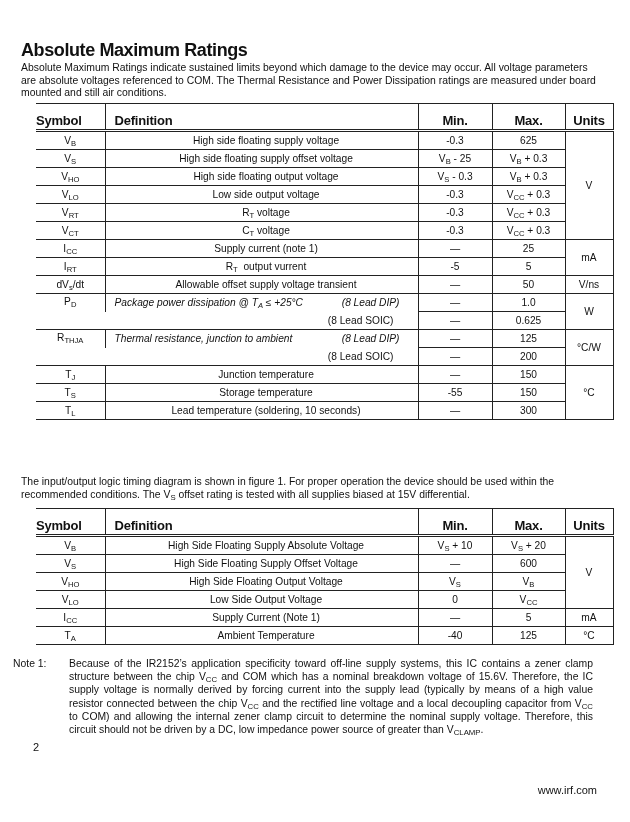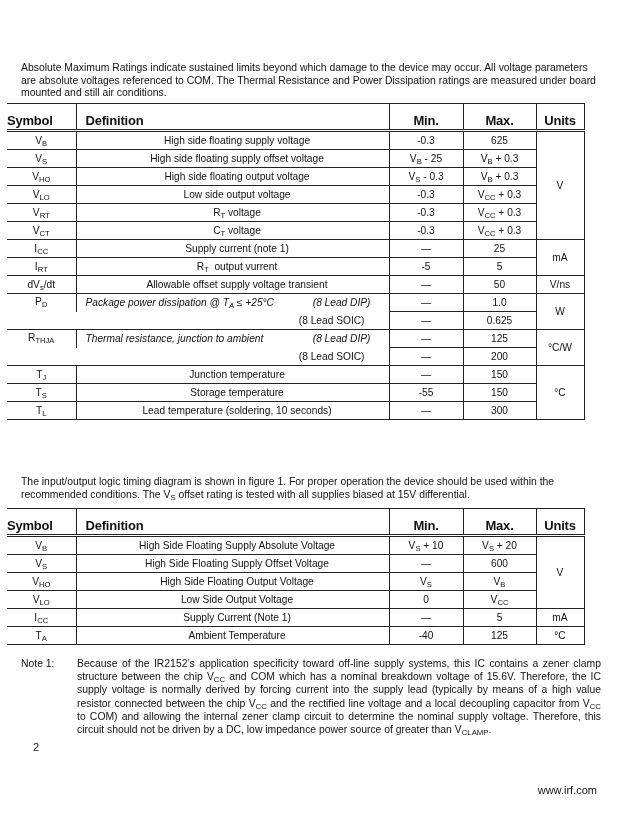--- a/index.html
+++ b/index.html
@@ -10,21 +10,21 @@
   .page { position: absolute; left: 0; top: 0; width: 630px; height: 822px; }
   .h1 {
     position: absolute; left: 21px; font-size: 18px; font-weight: bold;
     letter-spacing: -0.4px; color: #111;
   }
   .intro {
     position: absolute; left: 21px; width: 580px; font-size: 10.4px;
     line-height: 12.6px; color: #111;
   }
   table.spec {
-    position: absolute; left: 7px; width: 577px;
+    position: absolute; left: 36px; width: 577px;
     border-collapse: collapse; font-size: 10.2px; color: #111;
     table-layout: fixed;
   }
   table.spec th {
     font-weight: bold; font-size: 13px; height: 24px; padding: 0;
     border-top: 1px solid #222; border-bottom: 3px double #222;
     vertical-align: bottom; padding-bottom: 1px; letter-spacing: -0.2px;
   }
   table.spec td {
     height: 17px; padding: 0; border-bottom: 1px solid #222;
@@ -35,33 +35,34 @@
   table.spec tr > *:last-child { border-right: 1px solid #222; }
   .c-sym { text-align: center; }
   .c-def { text-align: center; padding-left: 9px !important; }
   .c-min, .c-max, .c-unit { text-align: center; }
   th.c-sym { text-align: left; }
   th.c-def { text-align: left; }
   sub { font-size: 75%; vertical-align: -2px; line-height: 0; }
   .def-wrap { display: flex; justify-content: space-between; padding-right: 18px; font-style: italic; }
   .def-right { text-align: right; padding-right: 24px !important; }
   .note {
-    position: absolute; left: 21px; top: 657px; width: 580px;
+    position: absolute; left: 13px; top: 657px; width: 580px;
     font-size: 10.4px; line-height: 13.2px; color: #111;
   }
   .note-label { position: absolute; left: 0; top: 0; width: 50px; }
   .note-body { margin-left: 56px; text-align: justify; }
   .footer-num { position: absolute; left: 33px; top: 741px; font-size: 11px; color: #111; }
   .footer-url { position: absolute; right: 33px; top: 741px; font-size: 11px; color: #111; margin-top: 43px; }
 </style>
 </head>
 <body>
 
 <div class="page">
 
+  <div class="h1" style="top:40px;">Absolute Maximum Ratings</div>
   <div class="intro" style="top:62px;">Absolute Maximum Ratings indicate sustained limits beyond which damage to the device may occur. All voltage parameters are absolute voltages referenced to COM. The Thermal Resistance and Power Dissipation ratings are measured under board mounted and still air conditions.</div>
 
   <table class="spec" style="top:103px;">
     <colgroup>
       <col style="width:69px">
         <col style="width:313px">
         <col style="width:74px">
         <col style="width:73px">
         <col style="width:48px">
     </colgroup>

